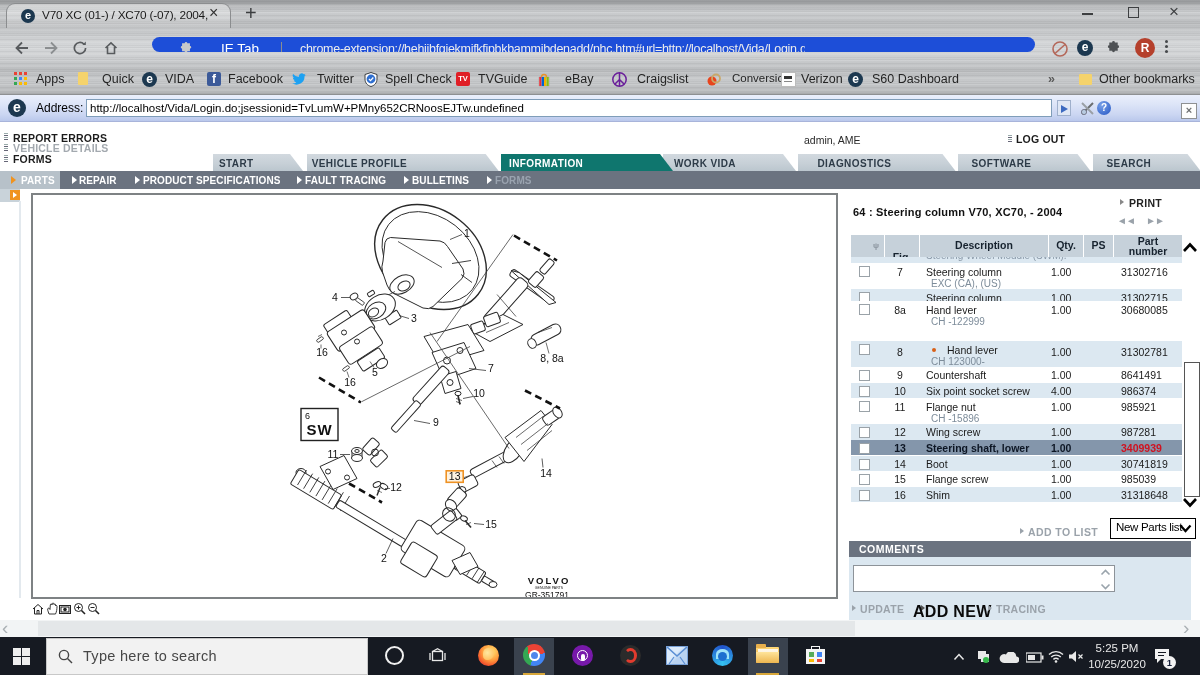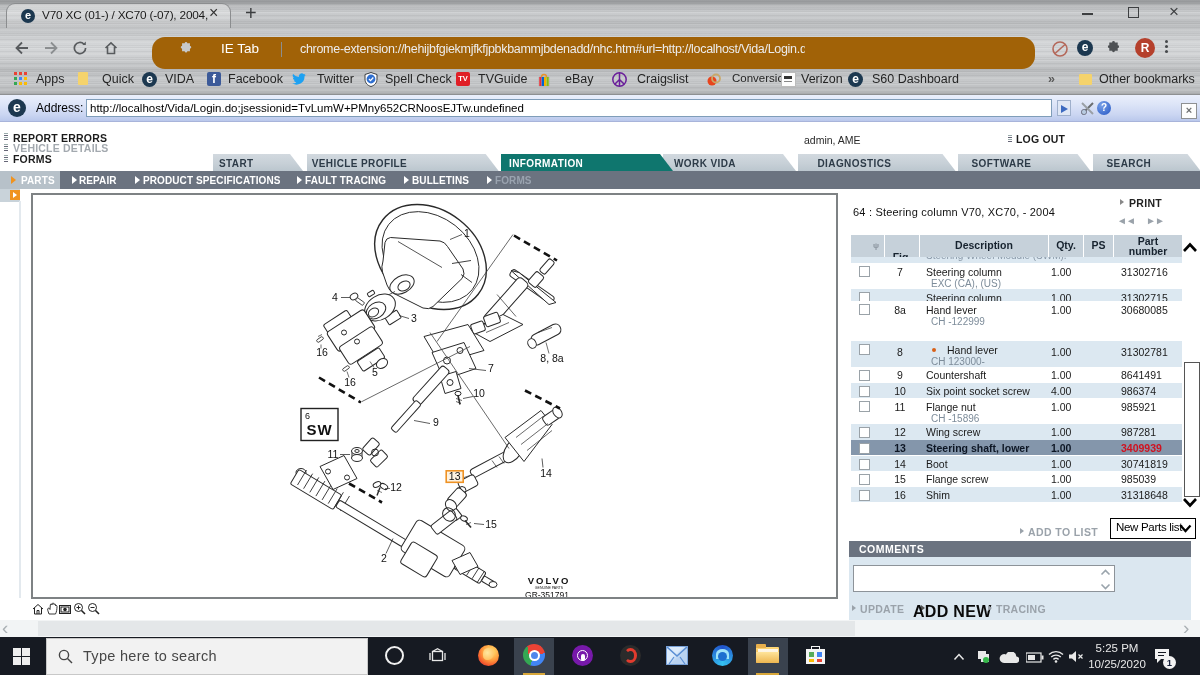--- a/index.html
+++ b/index.html
@@ -11,21 +11,21 @@
  repeating-linear-gradient(180deg, rgba(255,255,255,.12) 0 1px, rgba(255,255,255,0) 1px 3px, rgba(60,60,60,.06) 3px 4px, rgba(0,0,0,0) 4px 6px),
  repeating-linear-gradient(180deg, rgba(0,0,0,0) 0 5px, rgba(255,255,255,.10) 5px 6px, rgba(0,0,0,0) 6px 11px, rgba(40,40,40,.05) 11px 12px),
  linear-gradient(180deg,#8c8e90 0,#b0b2b4 5px,#cbcdcf 12px,#babcbe 24px,#c6c8ca 32px,#d5d7d9 46px,#cdcfd1 58px,#babcbe 70px,#c8cacc 82px,#aeb0b2 95px);}
 #tab{left:6px;top:3px;width:225px;height:25px;border-radius:9px 9px 0 0;background:linear-gradient(180deg,rgba(255,255,255,.38),rgba(255,255,255,.10));border:1px solid #8b8d8f;border-bottom:none;box-sizing:border-box}
 .vcirc{border-radius:50%;background:#1c3850;color:#fff;text-align:center;font-weight:bold}
 #tabtitle{left:42px;top:8px;font-size:11.8px;letter-spacing:-0.2px;color:#1b1b1b;white-space:nowrap}
 #tabx{left:209px;top:4px;font-size:16px;color:#333}
 #newtab{left:245px;top:2px;font-size:20px;color:#3c3e40;font-weight:400}
 
 .tbi{top:41px}
-#pill{left:152px;top:37px;width:883px;height:32px;border-radius:13px;background:#a16207;color:#e9ebec;overflow:hidden}
+#pill{left:152px;top:37px;width:883px;height:15px;border-radius:13px;background:#1d4ed8;color:#e9ebec;overflow:hidden}
 #pill .ietab{position:absolute;left:69px;top:4px;font-size:13.5px;color:#fff}
 #pill .sep{position:absolute;left:129px;top:5px;width:1px;height:15px;background:#8b8e90}
 #pill .url{position:absolute;left:148px;top:4.5px;width:505px;font-size:12.5px;letter-spacing:-0.3px;color:#ececed;white-space:nowrap;overflow:hidden}
 
 .bk{top:71.5px;font-size:12.5px;color:#252525;white-space:nowrap}
 .bki{top:72px}
 
 #iebar{left:0;top:95px;width:1200px;height:27px;background:linear-gradient(180deg,#eaeffc 0,#dde5f8 35%,#cbd6f2 75%,#bac8ec 100%);border-bottom:1px solid #a8b4da;box-sizing:border-box}
 #addrlabel{left:36px;top:100.5px;font-size:12px;color:#000}
 #addrinput{left:86px;top:99px;width:966px;height:18px;background:#fff;border:1px solid #7f9db9;box-sizing:border-box;font-size:11.5px;color:#000;line-height:16px;padding-left:3px;white-space:nowrap;overflow:hidden}
@@ -38,21 +38,21 @@
 .vtab{top:154px;height:17px;background:linear-gradient(180deg,#d2d9df 0,#c7d0d7 55%,#bbc6ce 100%);color:#2d3b48;font-weight:bold;font-size:10px;letter-spacing:.4px}
 .vtab .txt{position:absolute;top:3.5px}
 #subbar{left:0;top:171px;width:1200px;height:17.6px;background:#6b7380}
 .sub{position:absolute;top:174.5px;font-weight:bold;font-size:10px;color:#fff;letter-spacing:.1px}
 .subarr{position:absolute;top:175.6px;width:0;height:0;border-left:5px solid #fff;border-top:4px solid transparent;border-bottom:4px solid transparent}
 
 #sidestrip{left:0;top:188.6px;width:20px;height:13px;background:#c9d3da}
 #sideorange{left:9.5px;top:189.6px;width:10.5px;height:10.5px;background:#f0931e}
 #sideorange:after{content:"";position:absolute;left:3.5px;top:2.2px;border-left:4px solid #fff;border-top:3px solid transparent;border-bottom:3px solid transparent}
 #panel{left:31px;top:192.5px;width:807px;height:406px;border:2px solid #7e8284;box-sizing:border-box;background:#fff}
-#ptitle{left:853px;top:206px;font-size:11px;font-weight:normal;color:#111;letter-spacing:.2px}
+#ptitle{left:853px;top:206px;font-size:11px;font-weight:bold;color:#111;letter-spacing:.2px}
 #printlnk{left:1129px;top:196.5px;font-size:10.5px;font-weight:bold;color:#222;letter-spacing:.3px}
 .pgarr{top:215px;color:#9aa2aa;font-size:10px;font-weight:bold;letter-spacing:-1px}
 
 #ptable{left:851px;top:235px;width:331px}
 .hcell{position:absolute;top:0;height:21.5px;background:#c6d1da;color:#16222e;font-weight:bold;font-size:10.5px;text-align:center;box-sizing:border-box}
 .row-w{background:#fff}
 .row-b{background:#dce8f1}
 .prow{position:absolute;left:0;width:331px}
 .cb{position:absolute;left:8px;top:3px;width:9px;height:9px;background:#fff;border:1px solid #9aa2a8}
 .fig{position:absolute;left:34px;width:30px;text-align:center;font-size:10.5px;color:#1a1a1a}

